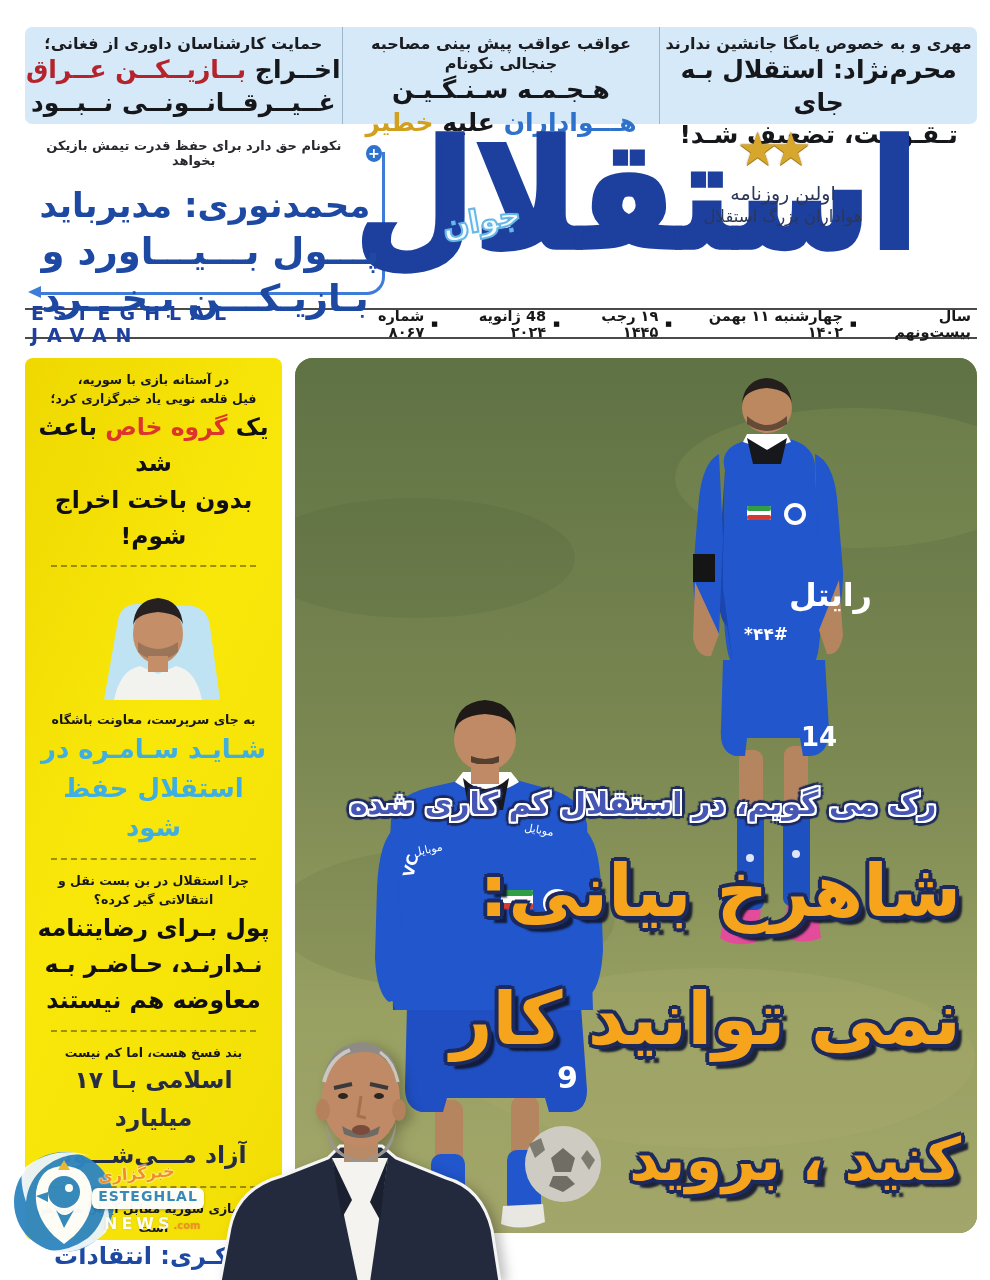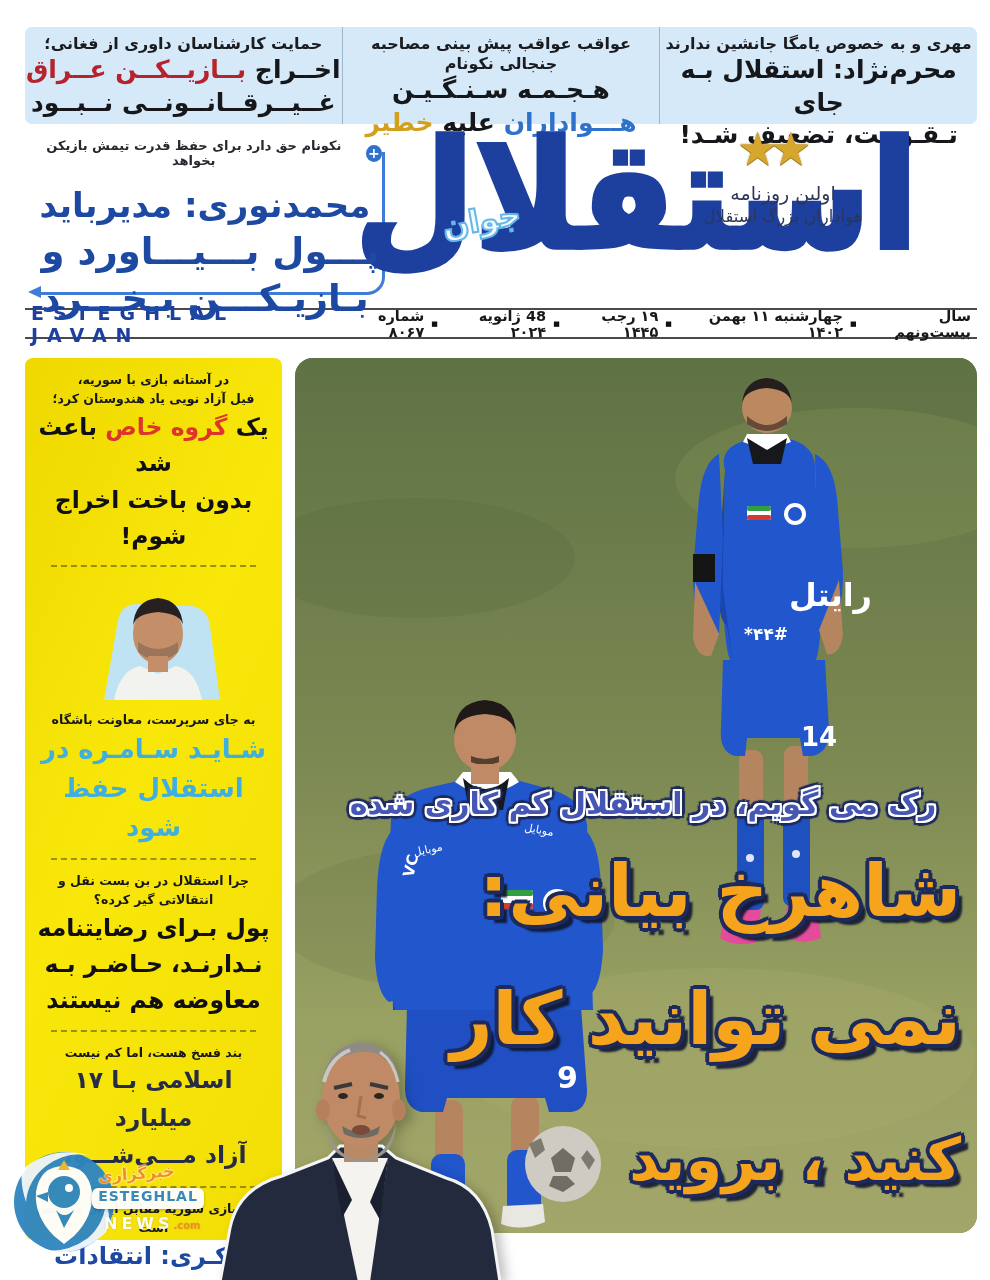--- a/index.html
+++ b/index.html
@@ -153,21 +153,21 @@
       <span class="dl-sep">■</span>
       <span>48 ژانویه ۲۰۲۴</span>
       <span class="dl-sep">■</span>
       <span>شماره ۸۰۶۷</span>
     </div>
   </div>
 
   <div class="sidebar">
     <div>
       <div class="sb-kicker">در آستانه بازی با سوریه،</div>
-      <div class="sb-kicker">فیل آزاد نویی یاد هندوستان کرد؛</div>
+      <div class="sb-kicker">فیل قلعه نویی یاد خبرگزاری کرد؛</div>
       <div class="sb-h-black"><span>یک </span><span style="color:#dd342c">گروه خاص</span><span> باعث شد</span></div>
       <div class="sb-h-black">بدون باخت اخراج شوم!</div>
     </div>
     <div class="sb-div"></div>
 
     <div>
       <svg class="sb-photo" viewBox="0 0 160 118">
         <path d="M30,118 L44,38 Q47,22 64,22 L118,24 Q134,27 136,44 L146,118 Z" fill="#bfe3f2"></path>
         <ellipse cx="84" cy="52" rx="25" ry="30" fill="#c38e68"></ellipse>
         <path d="M59,45 Q60,18 84,16 Q108,18 109,45 Q109,32 84,30 Q60,32 59,45 Z" fill="#262020"></path>

